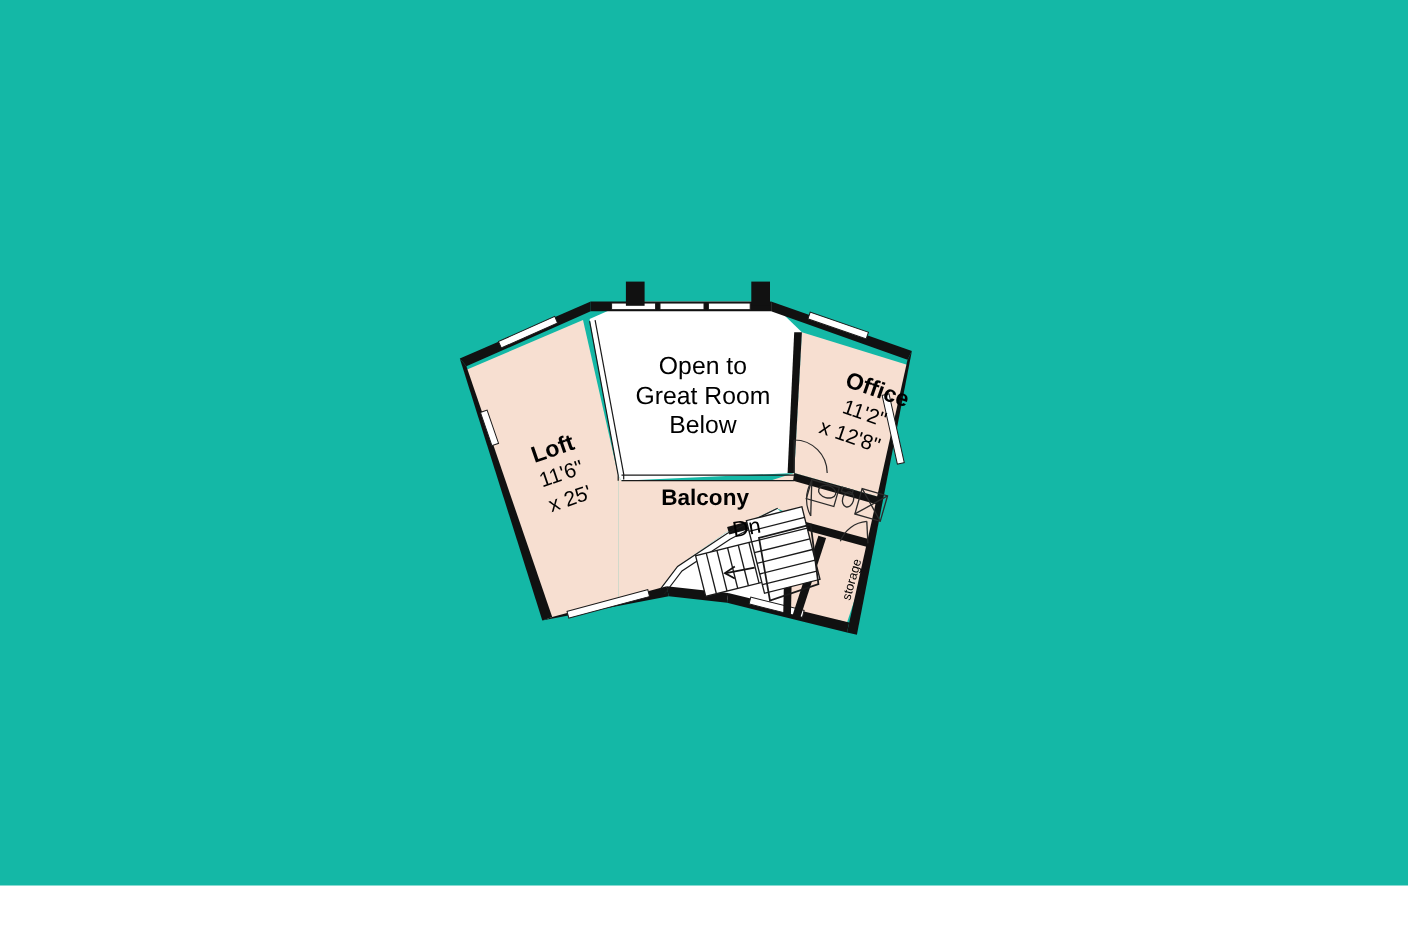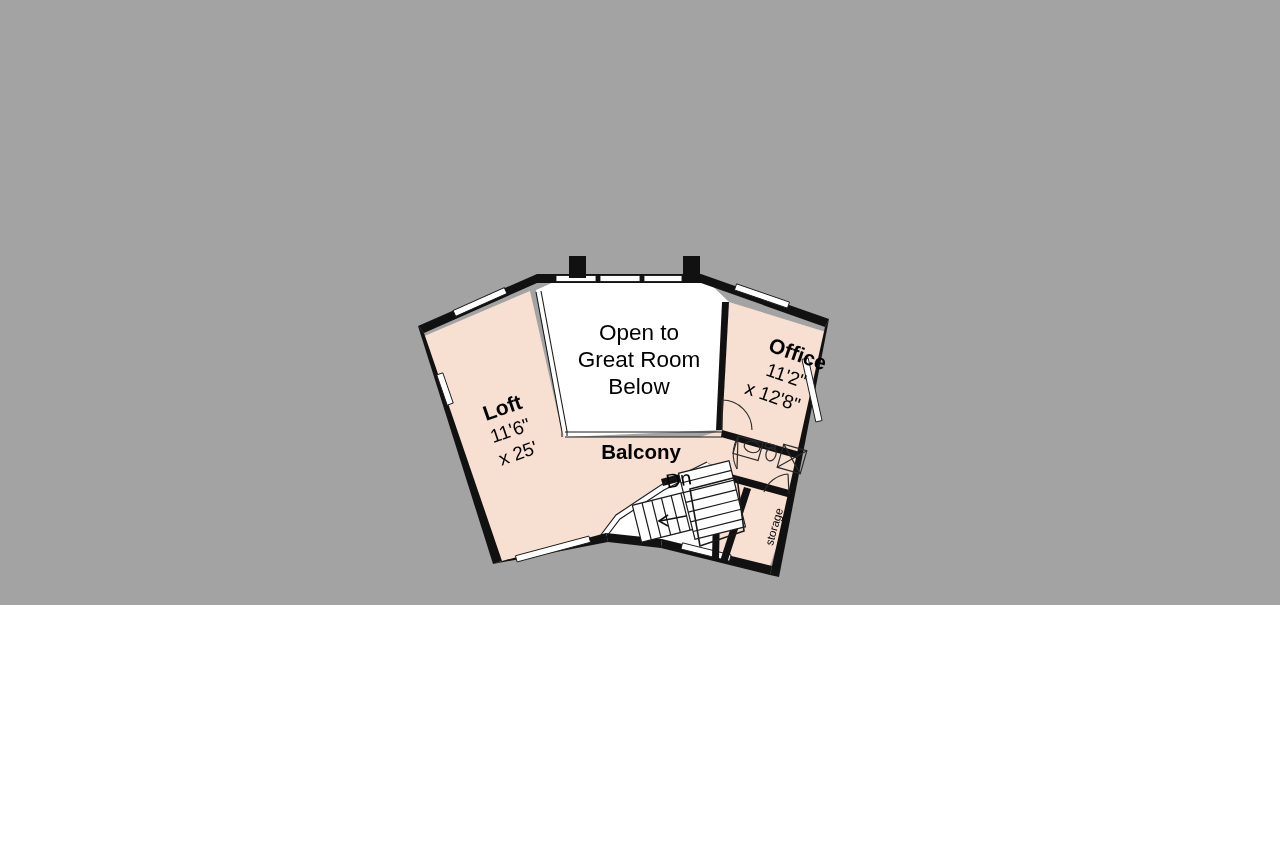--- a/index.html
+++ b/index.html
@@ -9,22 +9,22 @@
   }
   body {
     width: 1280px;
     height: 853px;
     overflow: hidden;
     font-family: "Liberation Sans", sans-serif;
   }
   #plan-stage {
     position: relative;
     width: 1280px;
-    height: 605px;
-    background: #a3a3a3;
+    height: 805px;
+    background: #14b8a6;
   }
   svg#floorplan {
     display: block;
     width: 1280px;
     height: 853px;
   }
   .room-fill { fill: #f7dfd1; }
   .open-fill { fill: #ffffff; }
   .wall {
     fill: #111111;

